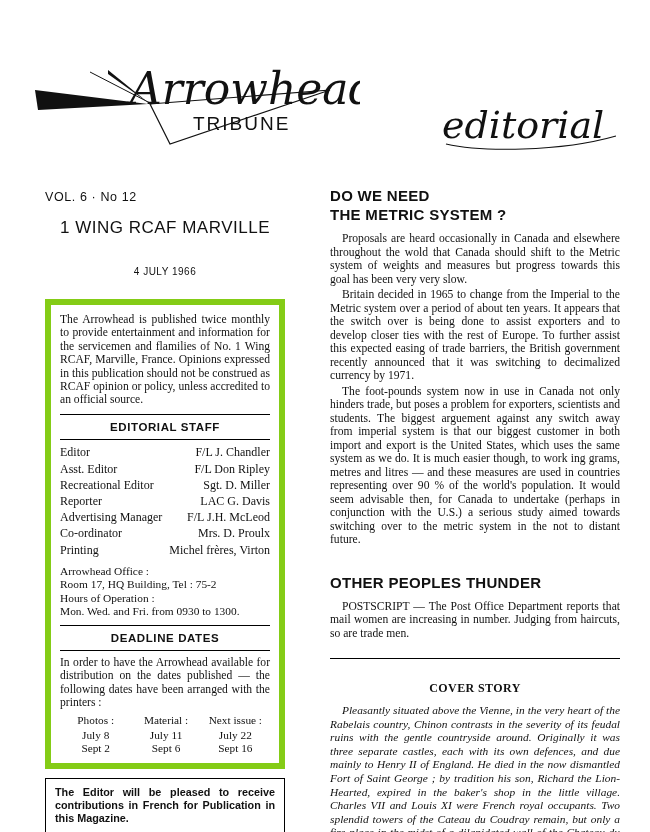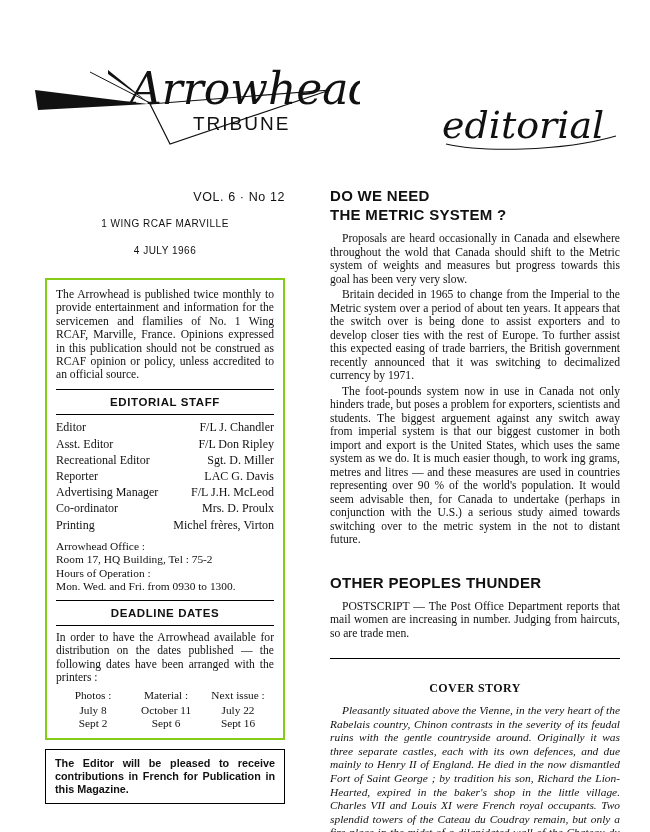--- a/index.html
+++ b/index.html
@@ -45,43 +45,43 @@
 
   
   .left-col {
     position: absolute;
     left: 45px;
     top: 190px;
     width: 240px;
   }
 
   .issue-line {
-    text-align: right;
+    text-align: left;
     font-family: "Liberation Sans", sans-serif;
     font-size: 12.5px;
     letter-spacing: 0.6px;
     margin-bottom: 14px;
   }
   .wing-line {
     text-align: center;
     font-family: "Liberation Sans", sans-serif;
-    font-size: 10px;
+    font-size: 17px;
     letter-spacing: 0.5px;
-    margin-bottom: 16px;
+    margin-bottom: 28px;
   }
   .date-line {
     text-align: center;
     font-family: "Liberation Sans", sans-serif;
     font-size: 10px;
     letter-spacing: 0.5px;
     margin-bottom: 22px;
   }
 
   .info-box {
-    border: 2px solid #84cc16;
+    border: 6px solid #84cc16;
     padding: 8px 9px 9px 9px;
     box-sizing: border-box;
   }
 
   .para {
     font-size: 11.6px;
     line-height: 13.4px;
     text-align: justify;
     margin: 0 0 4px 0;
   }
@@ -303,21 +303,21 @@
         <thead>
           <tr>
             <th class="col1">Photos :</th>
             <th class="col2">Material :</th>
             <th class="col3">Next issue :</th>
           </tr>
         </thead>
         <tbody>
           <tr>
             <td class="col1">July  8</td>
-            <td class="col2">October 11</td>
+            <td class="col2">July 11</td>
             <td class="col3">July 22</td>
           </tr>
           <tr>
             <td class="col1">Sept  2</td>
             <td class="col2">Sept  6</td>
             <td class="col3">Sept 16</td>
           </tr>
         </tbody>
       </table>
     </div>

